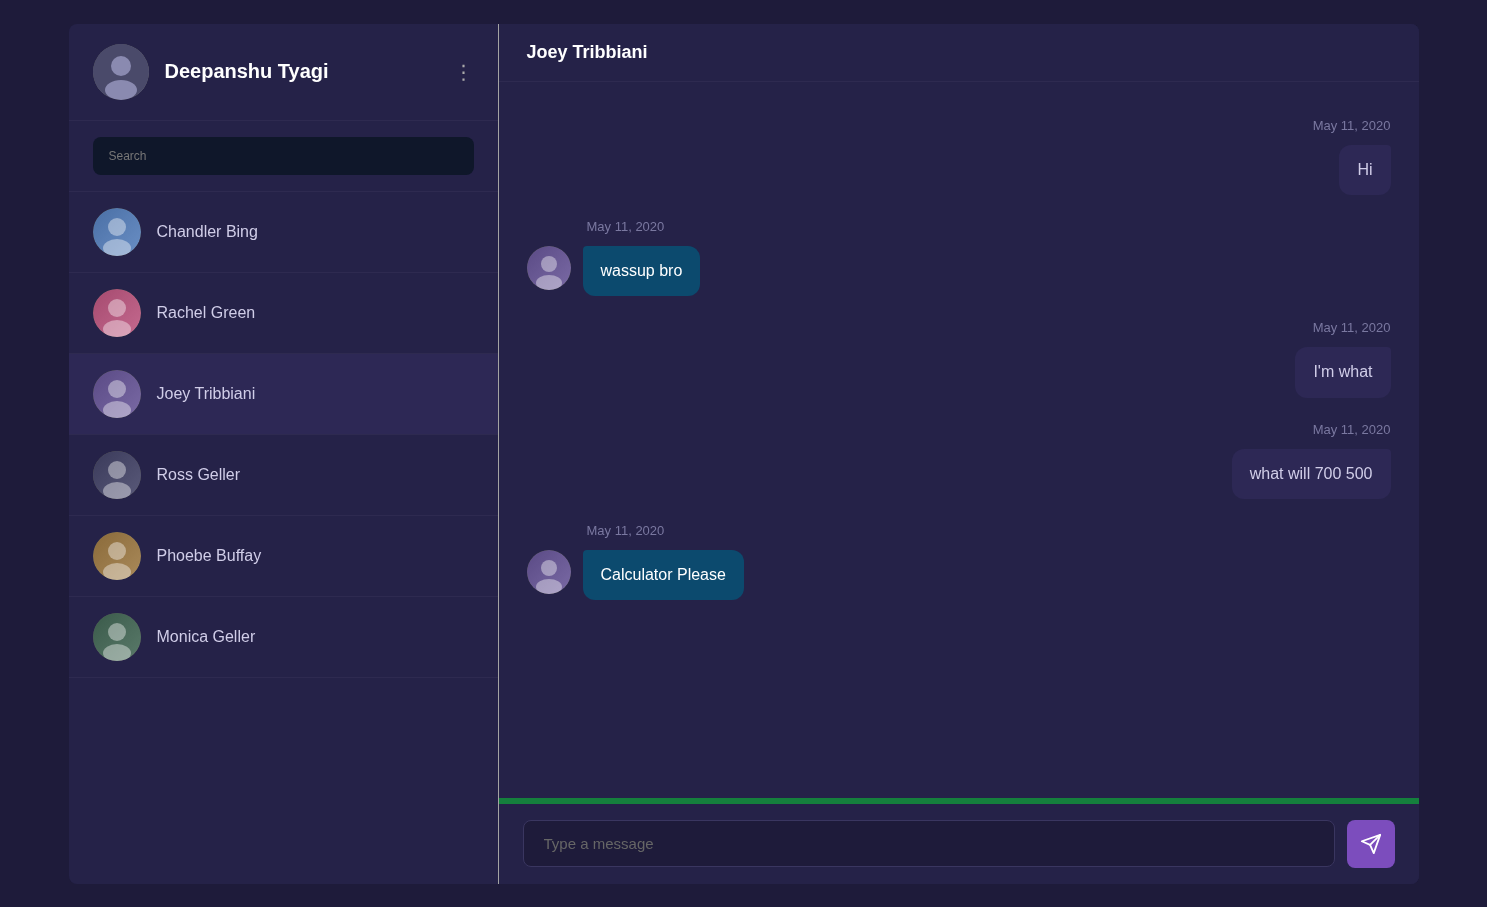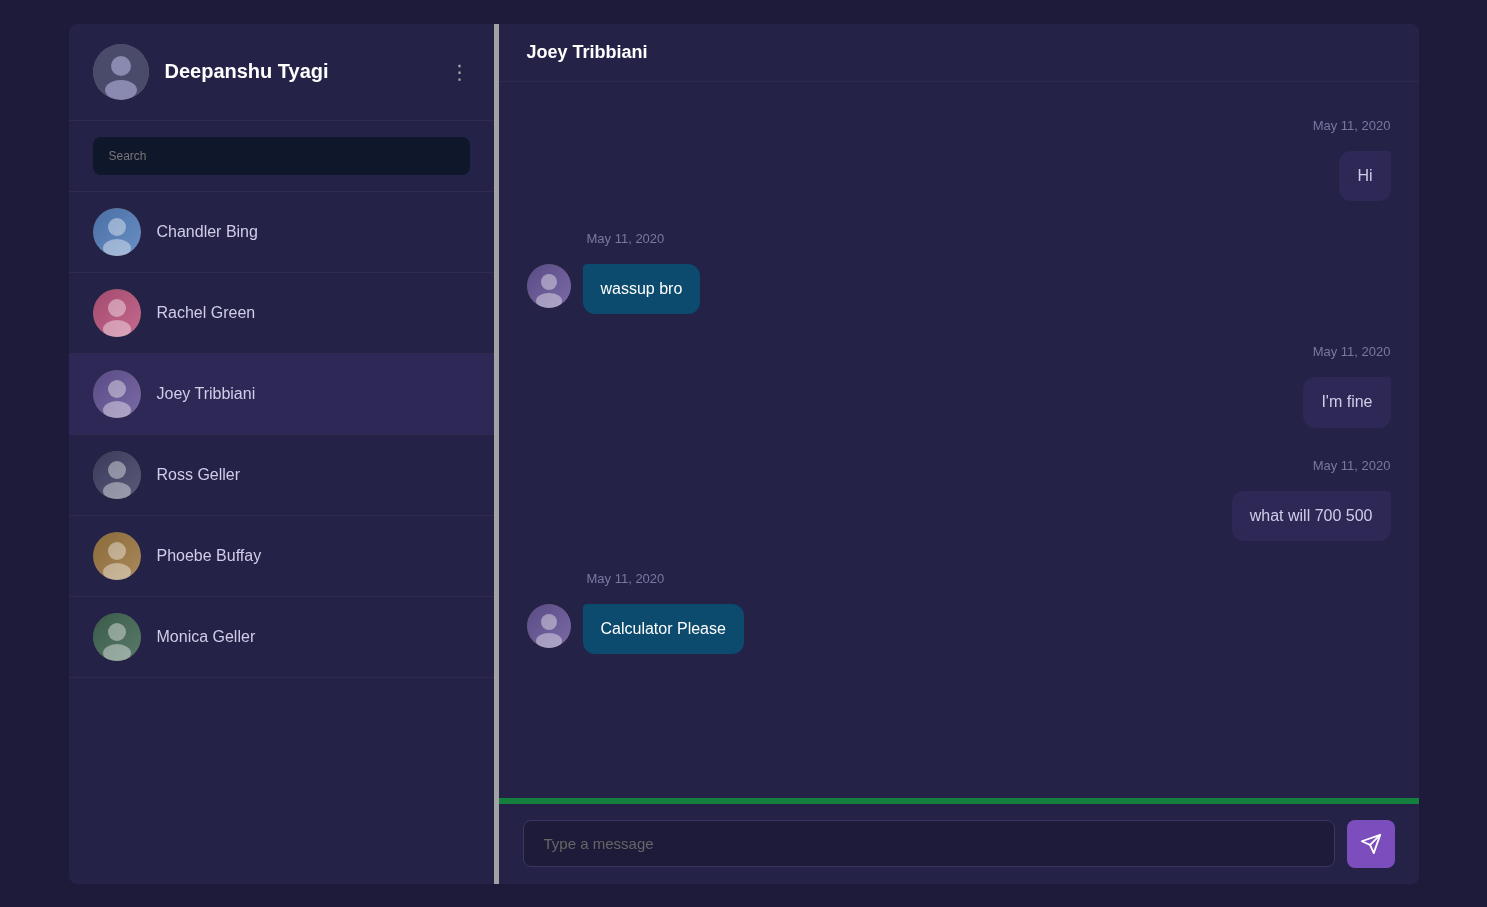--- a/index.html
+++ b/index.html
@@ -19,21 +19,21 @@
       display: flex;
       border-radius: 8px;
       overflow: hidden;
     }
     
     .sidebar {
       width: 430px;
       background: #252248;
       display: flex;
       flex-direction: column;
-      border-right: 5px solid #a3a3a3;
+      border-right: 1px solid #a3a3a3;
     }
     .sidebar-header {
       display: flex;
       align-items: center;
       padding: 20px 24px;
       gap: 16px;
       border-bottom: 1px solid #2e2a50;
     }
     .user-avatar {
       width: 56px;
@@ -124,21 +124,21 @@
       color: #ffffff;
       font-size: 18px;
       font-weight: 600;
     }
     .messages-container {
       flex: 1;
       overflow-y: auto;
       padding: 20px 28px;
       display: flex;
       flex-direction: column;
-      gap: 14px;
+      gap: 8px;
     }
     .message-date {
       text-align: right;
       color: #7a78a0;
       font-size: 13px;
       margin-bottom: 4px;
       margin-top: 16px;
     }
     .message-date.left {
       text-align: left;
@@ -333,21 +333,21 @@
         <svg width="44" height="44" viewBox="0 0 44 44" fill="none" xmlns="http://www.w3.org/2000/svg">
           <circle cx="22" cy="18" r="8" fill="rgba(255,255,255,0.4)"></circle>
           <ellipse cx="22" cy="37" rx="13" ry="8" fill="rgba(255,255,255,0.4)"></ellipse>
         </svg>
       </div>
     </div>
           <div class="msg-bubble received">wassup bro</div>
         </div>
         <div class="message-date">May 11, 2020</div>
         <div class="sent-message-wrapper">
-          <div class="msg-bubble sent">I'm fine</div>
+          <div class="msg-bubble sent">I'm what</div>
         </div>
         <div class="message-date">May 11, 2020</div>
         <div class="sent-message-wrapper">
           <div class="msg-bubble sent">what will 700  500</div>
         </div>
         <div class="message-date left">May 11, 2020</div>
         <div class="message-row">
           <div class="msg-avatar">
       <div class="avatar-circle av-joey" style="width:44px;height:44px;">
         <svg width="44" height="44" viewBox="0 0 44 44" fill="none" xmlns="http://www.w3.org/2000/svg">

